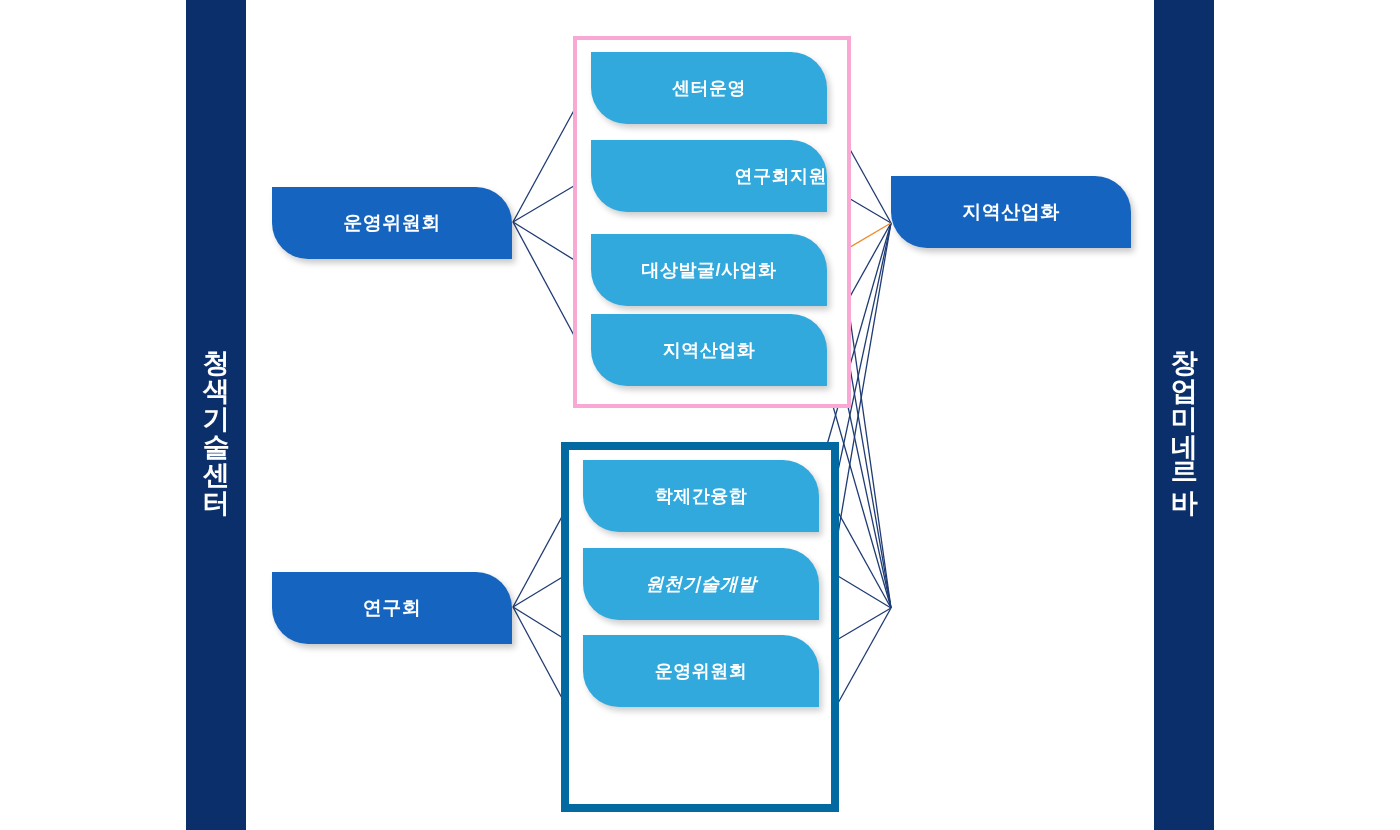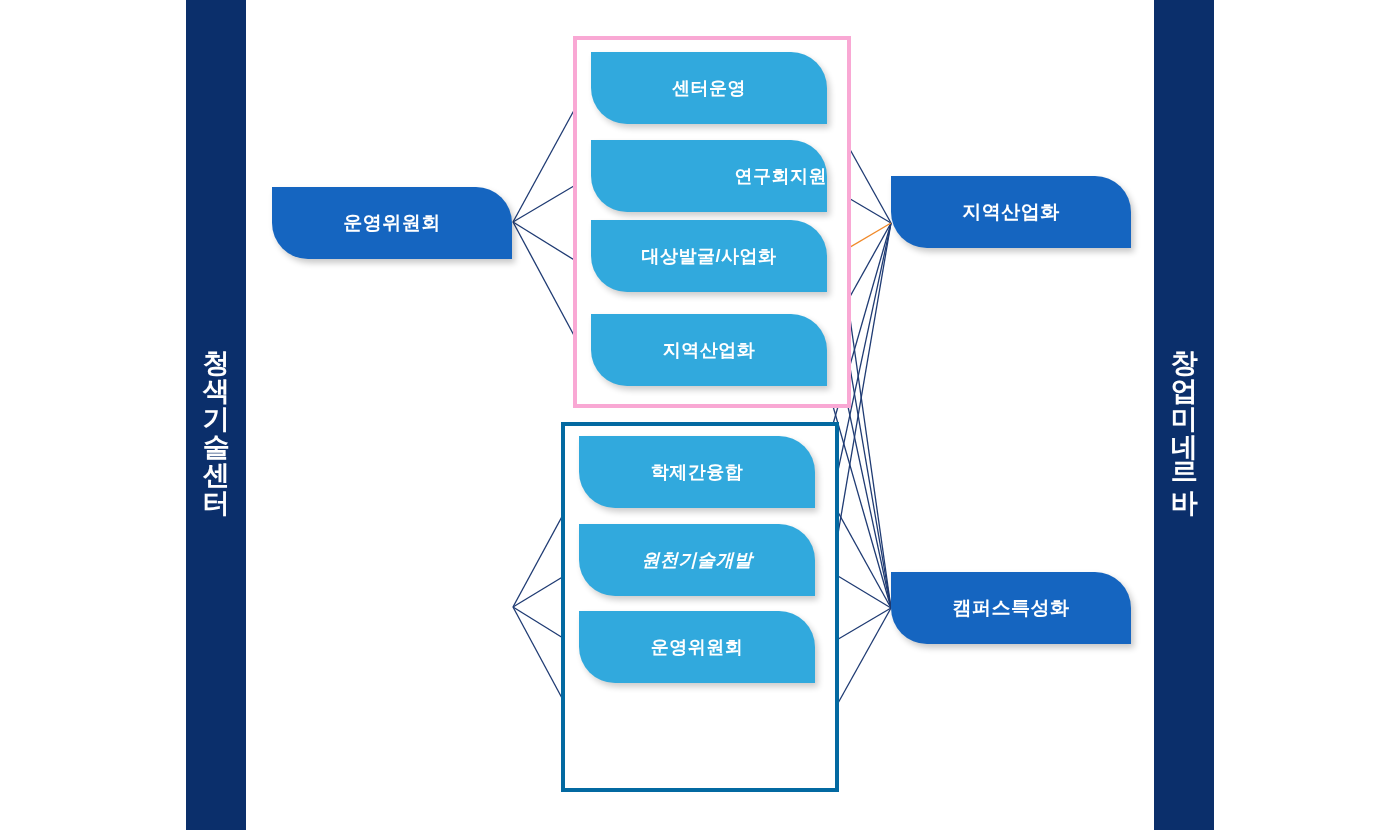--- a/index.html
+++ b/index.html
@@ -41,21 +41,21 @@
     border-radius:0 36px 0 36px;
   }
 
   
   .group{
     position:absolute;
     background:#ffffff;
     box-sizing:border-box;
   }
   .group-orange{border:4px solid #f9a8d4;margin-left:12px;}
-  .group-tan{border:4px solid #0369a1;}
+  .group-tan{border:8px solid #0369a1;margin-top:20px;}
 
   
   .chip{
     position:absolute;
     width:236px;height:72px;
     background:#31A9DD;
     color:#ffffff;
     display:flex;align-items:center;justify-content:center;
     font-size:18px;font-weight:bold;letter-spacing:.5px;
     border-radius:0 36px 0 36px;
@@ -106,36 +106,36 @@
       <line x1="818" y1="651" x2="891" y2="608"></line>
       <line x1="818" y1="739" x2="891" y2="608"></line>
     </g>
 
     <line x1="818" y1="266" x2="891" y2="223" stroke="#F08A2B" stroke-width="1.4" fill="none"></line>
   </svg>
 
   <div class="node left-node" style="left:272px;top:187px;">
     <span>운영위원회</span>
   </div>
+  <div class="node left-node" style="left:272px;top:572px;">
+    <span>연구회</span>
+  </div>
 
   <div class="node right-node" style="left:891px;top:176px;">
     <span>지역산업화</span>
-  </div>
-  <div class="node right-node" style="left:891px;top:572px;">
-    <span>캠퍼스특성화</span>
   </div>
 
   <div class="group group-orange" style="left:561px;top:36px;width:278px;height:372px;">
     <div class="chip" style="left:14px;top:12px;">
       <span>센터운영</span>
     </div>
     <div class="chip" style="left:14px;top:100px;justify-content:flex-end;">
       <span>연구회지원</span>
     </div>
-    <div class="chip" style="left:14px;top:180px;">
+    <div class="chip" style="left:14px;top:194px;">
       <span>대상발굴/사업화</span>
     </div>
     <div class="chip" style="left:14px;top:274px;">
       <span>지역산업화</span>
     </div>
   </div>
 
   <div class="group group-tan" style="left:561px;top:422px;width:278px;height:370px;">
     <div class="chip" style="left:14px;top:10px;">
       <span>학제간융합</span>

